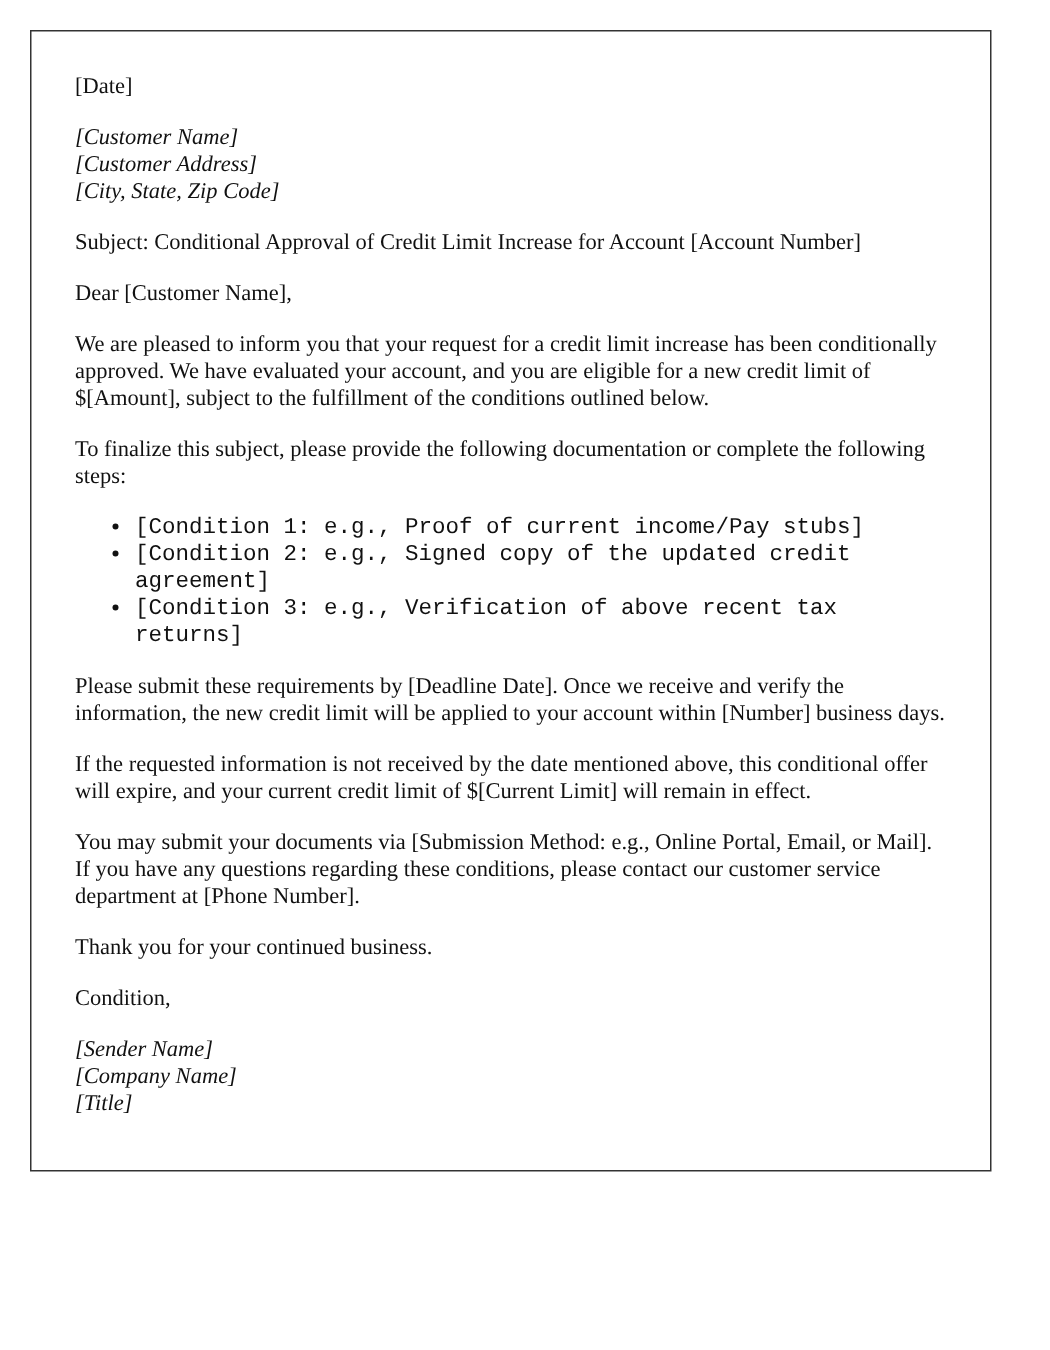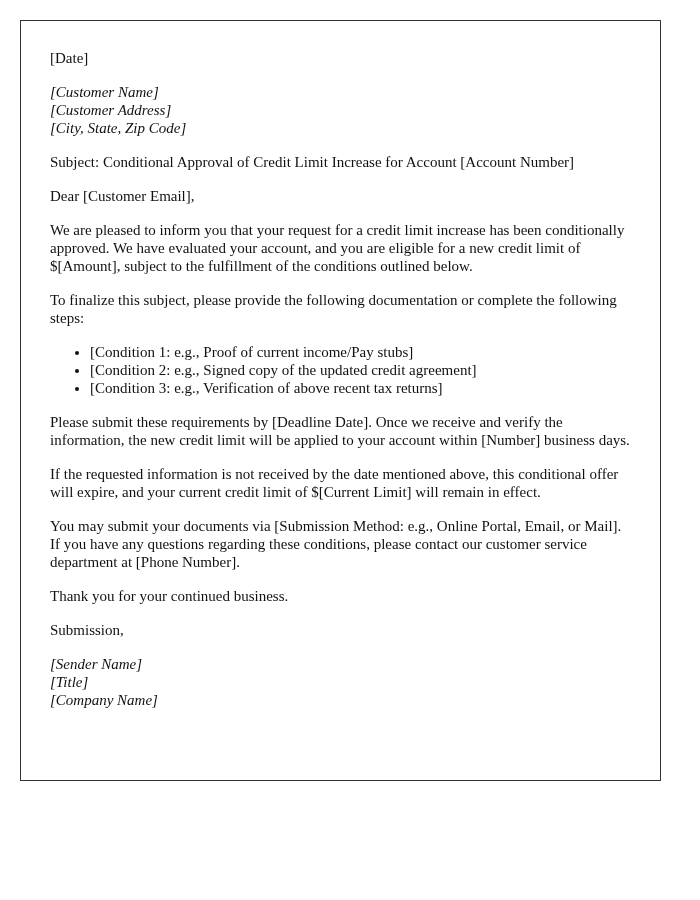--- a/index.html
+++ b/index.html
@@ -6,50 +6,50 @@
   body { width:700px; height:900px; position:relative; font-family:"Liberation Serif", "DejaVu Serif", serif; color:#111; }
   .letter {
     position:absolute; left:20px; top:20px; width:641px; height:761px;
     box-sizing:border-box; border:1px solid #333;
     padding:28px 28px 11px 29px;
     font-size:15px; line-height:18px;
   }
   .letter p { margin:0 0 16px 0; }
   .block { margin:0 0 16px 0; }
   .block div { margin:0;font-style:italic; }
-  ul { margin:0 0 16px 0; padding-left:40px; }
+  ul { margin:0 0 16px 0; padding-left:40px;font-family:Liberation Mono, monospace; }
   li { margin:0; }
 </style>
 </head>
 <body>
 
 <div class="letter">
   <p>[Date]</p>
 
   <div class="block">
     <div>[Customer Name]</div>
     <div>[Customer Address]</div>
     <div>[City, State, Zip Code]</div>
   </div>
 
   <p>Subject: Conditional Approval of Credit Limit Increase for Account [Account Number]</p>
-  <p>Dear [Customer Email],</p>
+  <p>Dear [Customer Name],</p>
   <p>We are pleased to inform you that your request for a credit limit increase has been conditionally approved. We have evaluated your account, and you are eligible for a new credit limit of $[Amount], subject to the fulfillment of the conditions outlined below.</p>
   <p>To finalize this subject, please provide the following documentation or complete the following steps:</p>
 
   <ul>
     <li>[Condition 1: e.g., Proof of current income/Pay stubs]</li>
     <li>[Condition 2: e.g., Signed copy of the updated credit agreement]</li>
     <li>[Condition 3: e.g., Verification of above recent tax returns]</li>
   </ul>
 
   <p>Please submit these requirements by [Deadline Date]. Once we receive and verify the information, the new credit limit will be applied to your account within [Number] business days.</p>
   <p>If the requested information is not received by the date mentioned above, this conditional offer will expire, and your current credit limit of $[Current Limit] will remain in effect.</p>
   <p>You may submit your documents via [Submission Method: e.g., Online Portal, Email, or Mail]. If you have any questions regarding these conditions, please contact our customer service department at [Phone Number].</p>
   <p>Thank you for your continued business.</p>
-  <p>Submission,</p>
+  <p>Condition,</p>
 
   <div class="block">
     <div>[Sender Name]</div>
+    <div>[Company Name]</div>
     <div>[Title]</div>
-    <div>[Company Name]</div>
   </div>
 </div>
 
 </body></html>

